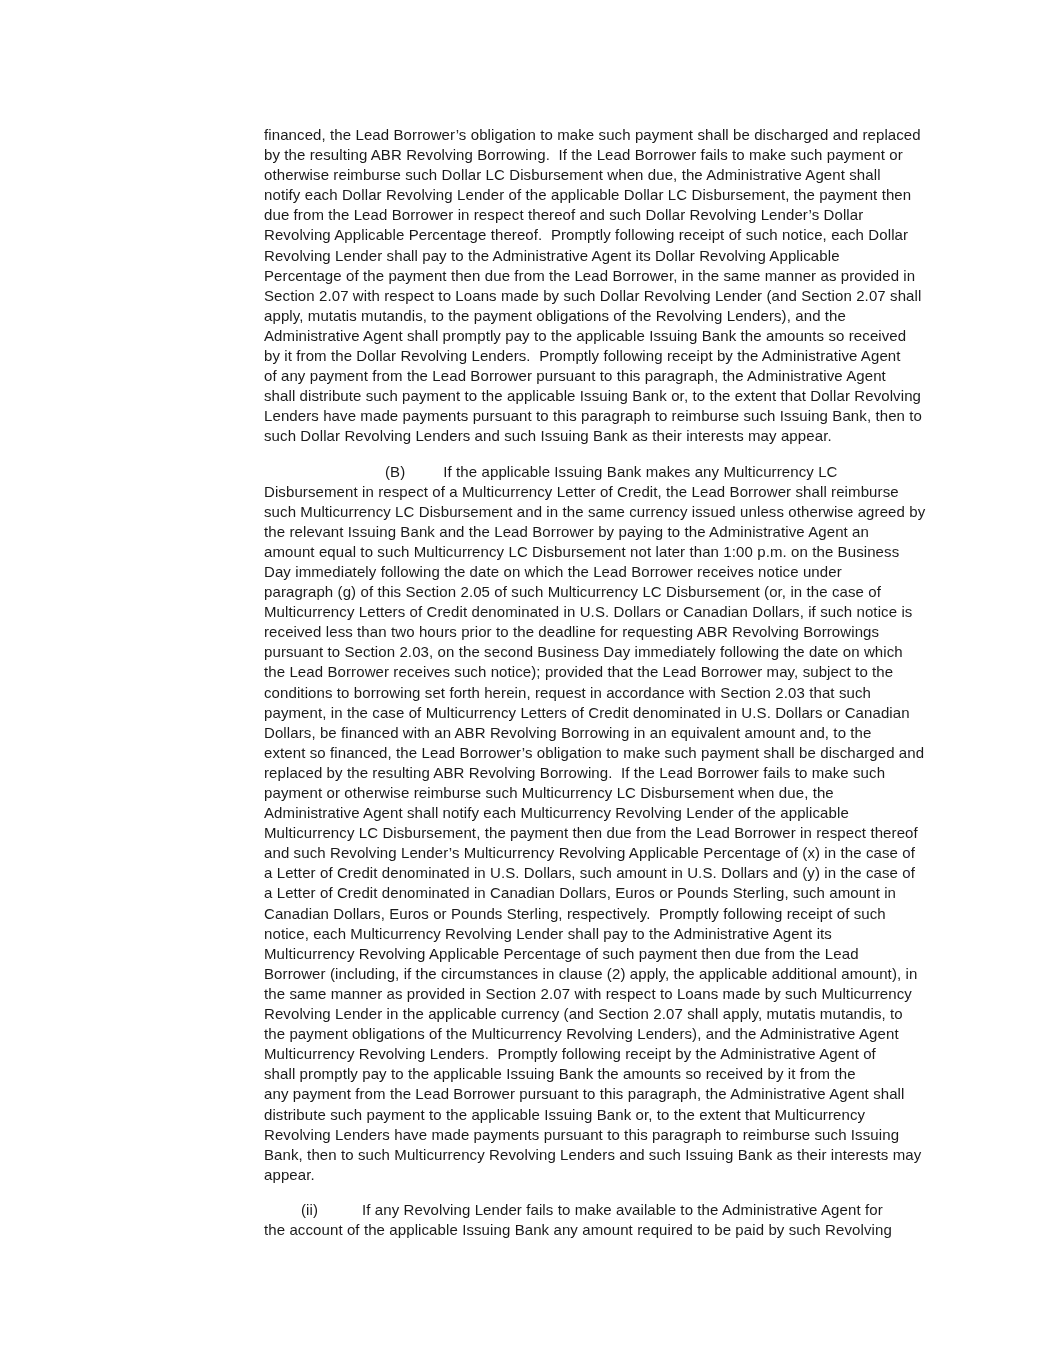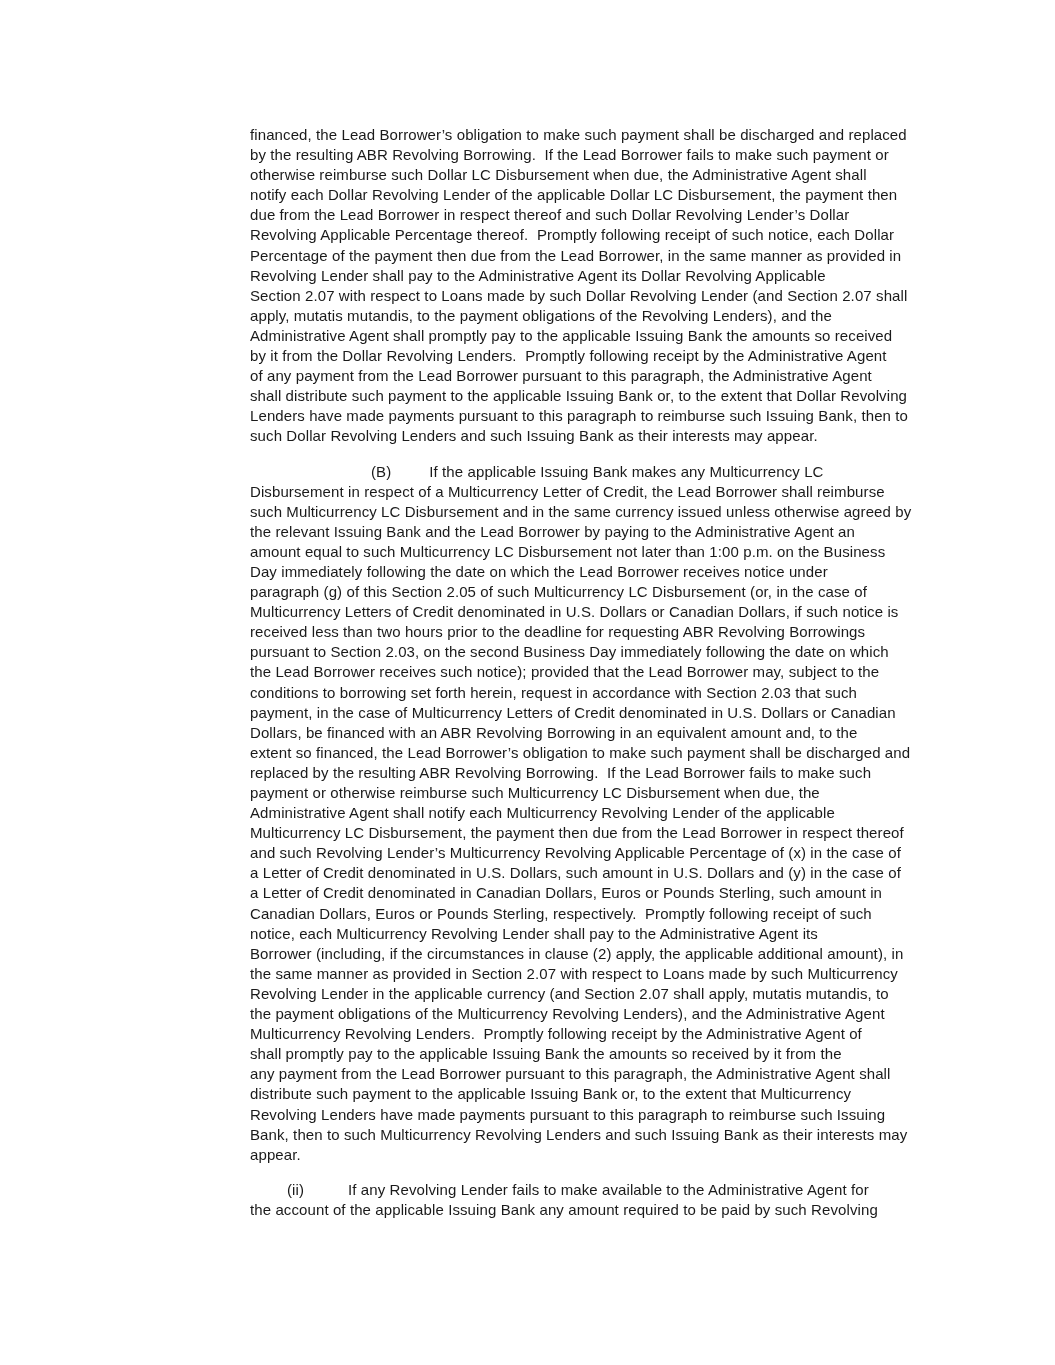--- a/index.html
+++ b/index.html
@@ -12,21 +12,21 @@
   }
   .page {
     position: relative;
     width: 1055px;
     height: 1365px;
     background: #ffffff;
     overflow: hidden;
   }
   .content {
     position: absolute;
-    left: 250px;
+    left: 264px;
     top: 125px;
     width: 690px;
   }
   .para { margin: 0 0 15px 0; }
   .para:last-child { margin-bottom: 8px; }
   .line {
     font-size: 15px;
     line-height: 20.1px;
     color: #1a1a1a;
     white-space: pre;
@@ -42,22 +42,22 @@
 
 <div class="page">
   <div class="content">
       <div class="para">
         <div class="line"><span>financed, the Lead Borrower’s obligation to make such payment shall be discharged and replaced</span></div>
         <div class="line"><span>by the resulting ABR Revolving Borrowing.  If the Lead Borrower fails to make such payment or</span></div>
         <div class="line"><span>otherwise reimburse such Dollar LC Disbursement when due, the Administrative Agent shall</span></div>
         <div class="line"><span>notify each Dollar Revolving Lender of the applicable Dollar LC Disbursement, the payment then</span></div>
         <div class="line"><span>due from the Lead Borrower in respect thereof and such Dollar Revolving Lender’s Dollar</span></div>
         <div class="line"><span>Revolving Applicable Percentage thereof.  Promptly following receipt of such notice, each Dollar</span></div>
+        <div class="line"><span>Revolving Lender shall pay to the Administrative Agent its Dollar Revolving Applicable</span></div>
         <div class="line"><span>Percentage of the payment then due from the Lead Borrower, in the same manner as provided in</span></div>
-        <div class="line"><span>Revolving Lender shall pay to the Administrative Agent its Dollar Revolving Applicable</span></div>
         <div class="line"><span class="uref">Section 2.07</span><span> with respect to Loans made by such Dollar Revolving Lender (and </span><span class="uref">Section 2.07</span><span> shall</span></div>
         <div class="line"><span>apply, mutatis mutandis, to the payment obligations of the Revolving Lenders), and the</span></div>
         <div class="line"><span>Administrative Agent shall promptly pay to the applicable Issuing Bank the amounts so received</span></div>
         <div class="line"><span>by it from the Dollar Revolving Lenders.  Promptly following receipt by the Administrative Agent</span></div>
         <div class="line"><span>of any payment from the Lead Borrower pursuant to this paragraph, the Administrative Agent</span></div>
         <div class="line"><span>shall distribute such payment to the applicable Issuing Bank or, to the extent that Dollar Revolving</span></div>
         <div class="line"><span>Lenders have made payments pursuant to this paragraph to reimburse such Issuing Bank, then to</span></div>
         <div class="line"><span>such Dollar Revolving Lenders and such Issuing Bank as their interests may appear.</span></div>
       </div>
       <div class="para">
@@ -78,20 +78,21 @@
         <div class="line"><span>extent so financed, the Lead Borrower’s obligation to make such payment shall be discharged and</span></div>
         <div class="line"><span>replaced by the resulting ABR Revolving Borrowing.  If the Lead Borrower fails to make such</span></div>
         <div class="line"><span>payment or otherwise reimburse such Multicurrency LC Disbursement when due, the</span></div>
         <div class="line"><span>Administrative Agent shall notify each Multicurrency Revolving Lender of the applicable</span></div>
         <div class="line"><span>Multicurrency LC Disbursement, the payment then due from the Lead Borrower in respect thereof</span></div>
         <div class="line"><span>and such Revolving Lender’s Multicurrency Revolving Applicable Percentage of (x) in the case of</span></div>
         <div class="line"><span>a Letter of Credit denominated in U.S. Dollars, such amount in U.S. Dollars and (y) in the case of</span></div>
         <div class="line"><span>a Letter of Credit denominated in Canadian Dollars, Euros or Pounds Sterling, such amount in</span></div>
         <div class="line"><span>Canadian Dollars, Euros or Pounds Sterling, respectively.  Promptly following receipt of such</span></div>
         <div class="line"><span>notice, each Multicurrency Revolving Lender shall pay to the Administrative Agent its</span></div>
+        <div class="line"><span>Multicurrency Revolving Applicable Percentage of such payment then due from the Lead</span></div>
         <div class="line"><span>Borrower (including, if the circumstances in </span><span class="uref">clause (2)</span><span> apply, the applicable additional amount), in</span></div>
         <div class="line"><span>the same manner as provided in </span><span class="uref">Section 2.07</span><span> with respect to Loans made by such Multicurrency</span></div>
         <div class="line"><span>Revolving Lender in the applicable currency (and </span><span class="uref">Section 2.07</span><span> shall apply, mutatis mutandis, to</span></div>
         <div class="line"><span>the payment obligations of the Multicurrency Revolving Lenders), and the Administrative Agent</span></div>
         <div class="line"><span>Multicurrency Revolving Lenders.  Promptly following receipt by the Administrative Agent of</span></div>
         <div class="line"><span>shall promptly pay to the applicable Issuing Bank the amounts so received by it from the</span></div>
         <div class="line"><span>any payment from the Lead Borrower pursuant to this paragraph, the Administrative Agent shall</span></div>
         <div class="line"><span>distribute such payment to the applicable Issuing Bank or, to the extent that Multicurrency</span></div>
         <div class="line"><span>Revolving Lenders have made payments pursuant to this paragraph to reimburse such Issuing</span></div>
         <div class="line"><span>Bank, then to such Multicurrency Revolving Lenders and such Issuing Bank as their interests may</span></div>

